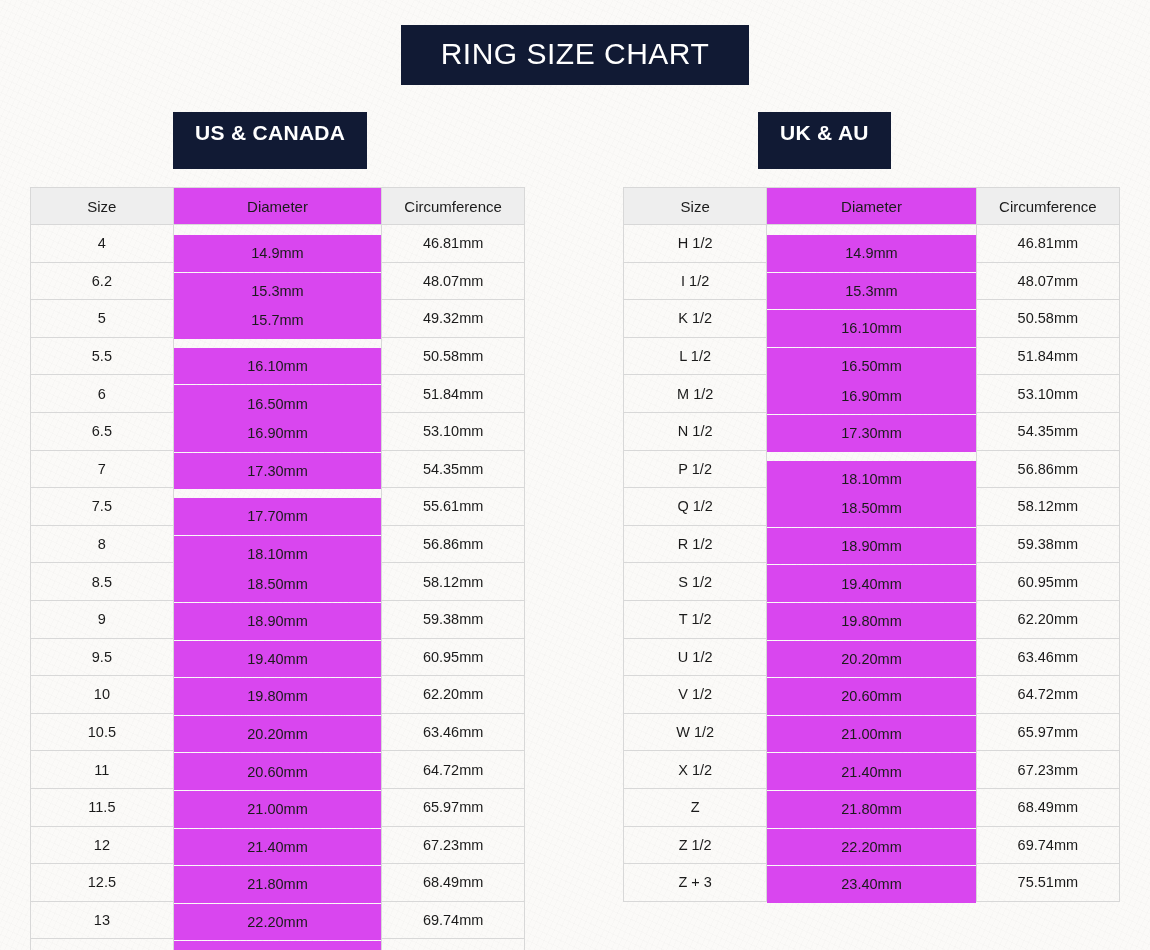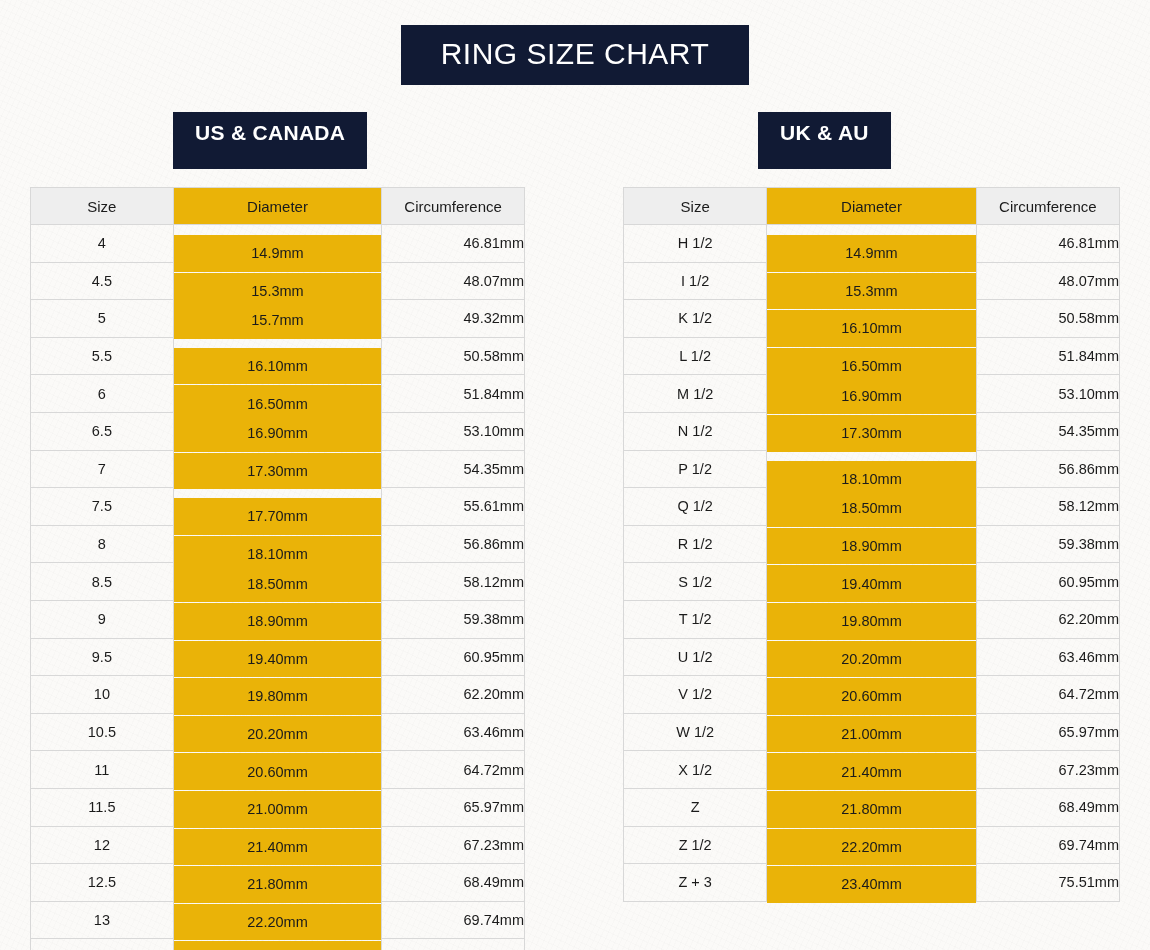--- a/index.html
+++ b/index.html
@@ -95,24 +95,24 @@
   table.size-table th {
     background: #eeeeee;
     font-weight: 400;
     font-size: 15px;
     height: 36px;
   }
   table.size-table td.col-size { width: 27%; }
   table.size-table td.col-diam,
   table.size-table th.col-diam {
     width: 42%;
-    background: #eab308;
+    background: #d946ef;
     margin-top: 40px;
   }
-  table.size-table td.col-circ { width: 31%; text-align: right; }
+  table.size-table td.col-circ { width: 31%; }
 
   
   .n1 { position: relative; top: 10px; }
   .n3 { position: relative; top: 2px; }
 </style>
 </head>
 <body>
 
 <div class="paper-texture"></div>
 
@@ -136,21 +136,21 @@
             <th class="col-circ">Circumference</th>
           </tr>
         </thead>
         <tbody>
           <tr>
               <td class="col-size">4</td>
               <td class="col-diam n1">14.9mm</td>
               <td class="col-circ">46.81mm</td>
             </tr>
           <tr>
-              <td class="col-size">4.5</td>
+              <td class="col-size">6.2</td>
               <td class="col-diam n1">15.3mm</td>
               <td class="col-circ">48.07mm</td>
             </tr>
           <tr>
               <td class="col-size">5</td>
               <td class="col-diam n3">15.7mm</td>
               <td class="col-circ">49.32mm</td>
             </tr>
           <tr>
               <td class="col-size">5.5</td>

